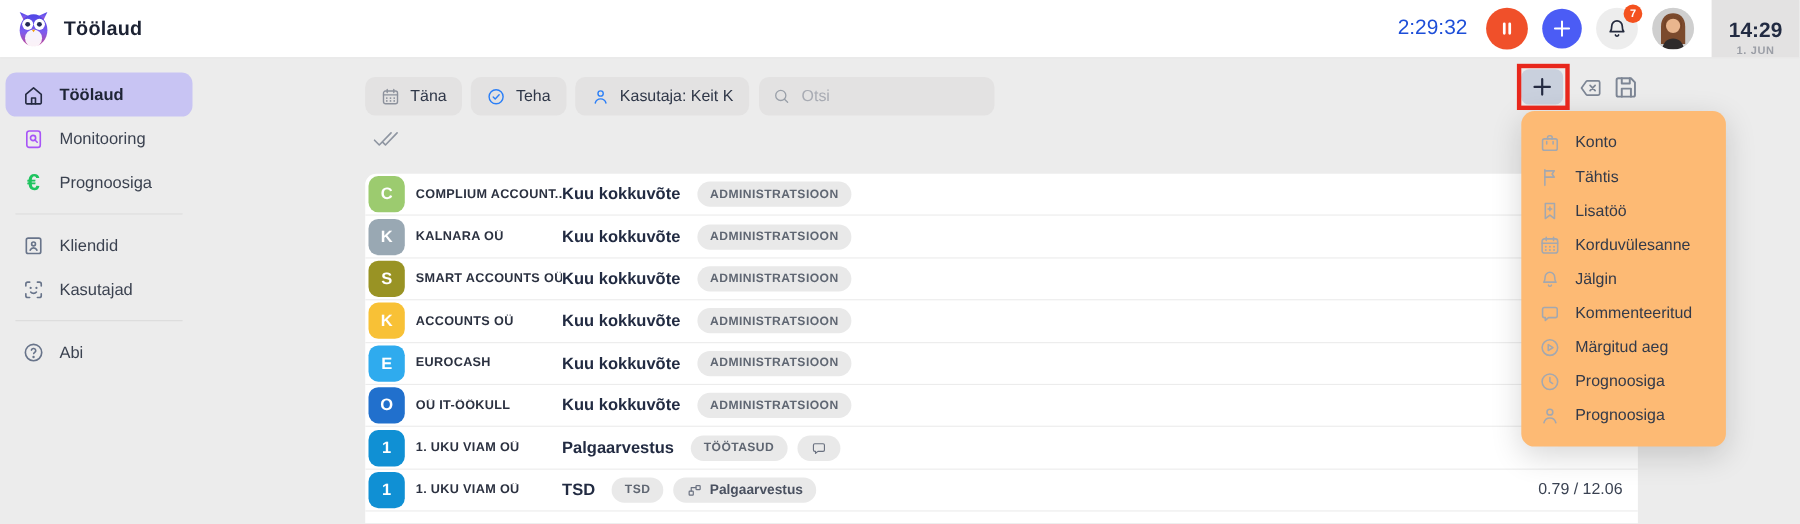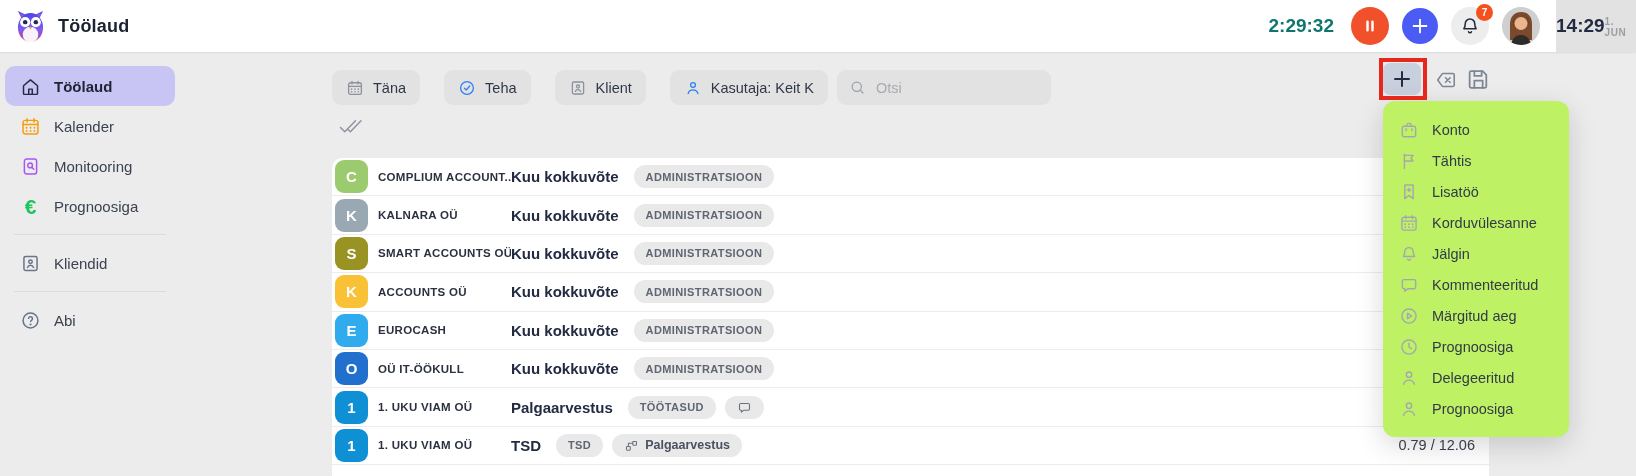--- a/index.html
+++ b/index.html
@@ -7,29 +7,29 @@
   .stage{position:relative;width:1636px;height:476px;overflow:hidden;background:#ececec}
   .ic{display:inline-flex;align-items:center;justify-content:center}
   .ic svg{width:100%;height:100%}
   .euro{font-size:21px;font-weight:700;line-height:1}
 
   
   .topbar{position:absolute;left:0;top:0;width:1636px;height:52px;background:#fff;display:flex;align-items:center;z-index:20;box-shadow:0 1px 2px rgba(0,0,0,.07)}
   .logo{width:31px;height:35px;margin-left:15px}
   .page-title{font-size:18px;font-weight:700;color:#1c2233;margin:0 0 0 12px;letter-spacing:.2px}
   .top-right{position:absolute;right:96px;top:0;height:52px;display:flex;align-items:center;gap:13px}
-  .timer{font-size:19px;font-weight:700;color:#0f766e;margin-right:4px}
+  .timer{font-size:19px;font-weight:400;color:#1d4ed8;margin-right:4px}
   .cbtn{width:38px;height:38px;border-radius:50%;border:none;display:flex;align-items:center;justify-content:center;cursor:pointer;position:relative;padding:0;font-family:inherit}
   .cbtn .ic{width:22px;height:22px}
   .pause-btn{background:#f0502a;color:#fff}
   .addnew-btn{background:#4b5cf5;color:#fff;width:36px;height:36px}
   .bell-btn{background:#ededed;color:#252b3e}
   .nbadge{position:absolute;top:-3px;right:-4px;background:#f4511e;color:#fff;font-size:10px;font-weight:700;width:17px;height:17px;border-radius:50%;display:flex;align-items:center;justify-content:center}
   .avatar{width:38px;height:38px;border-radius:50%;overflow:hidden;border:none;padding:0;background:#d8d8d8;cursor:pointer}
-  .clock{position:absolute;right:0;top:0;width:80px;height:52px;background:#e3e2e2;display:flex;flex-direction:row;align-items:center;justify-content:flex-end}
+  .clock{position:absolute;right:0;top:0;width:80px;height:52px;background:#e3e2e2;display:flex;flex-direction:column;align-items:center;justify-content:flex-end}
   .ctime{font-size:19px;font-weight:700;color:#222b42}
   .cdate{font-size:10px;font-weight:700;color:#9b9ea6;margin-top:1px;letter-spacing:.6px}
 
   
   .sidebar{position:absolute;left:0;top:66px;width:180px}
   .side-item{height:40px;display:flex;align-items:center;gap:13px;padding:0 8px 0 15px;margin:0 5px;border-radius:10px;font-size:15px;color:#3b4250;cursor:pointer}
   .side-item.active{color:#1e2435;font-weight:600}
   .si{width:21px;height:21px;flex:none}
   .sdivider{height:1px;background:#dcdcdc;margin:8px 14px}
 
@@ -57,21 +57,21 @@
   .tavatar{width:33px;height:33px;border-radius:9px;color:#fff;font-weight:700;font-size:15px;display:flex;align-items:center;justify-content:center;flex:none}
   .tcompany{width:133px;margin-left:10px;font-size:11.5px;font-weight:700;color:#2b3140;letter-spacing:.3px;white-space:nowrap;overflow:hidden;flex:none}
   .ttask{font-size:15px;font-weight:700;color:#222b42;margin-right:15px;white-space:nowrap}
   .tbadges{display:flex;gap:9px;align-items:flex-start}
   .pill{height:23px;background:#e9e9e9;border-radius:12px;display:flex;align-items:center;gap:6px;padding:0 12px;font-size:11px;font-weight:700;color:#5f6672;letter-spacing:.4px;white-space:nowrap}
   .pill .pic{width:15px;height:15px;color:#6a7180}
   .plabel-normal{font-size:12.5px;font-weight:600;letter-spacing:0;color:#4a5160}
   .tdate{margin-left:auto;margin-right:14px;font-size:14.5px;color:#3a4252}
 
   
-  .dropdown{position:absolute;left:1383px;top:101px;width:186px;background:#bef264;border-radius:12px;box-shadow:0 8px 28px rgba(0,0,0,.16);padding:13px 0;z-index:30;box-sizing:border-box}
+  .dropdown{position:absolute;left:1383px;top:101px;width:186px;background:#fdba74;border-radius:12px;box-shadow:0 8px 28px rgba(0,0,0,.16);padding:13px 0;z-index:30;box-sizing:border-box}
   .mitem{height:31px;display:flex;align-items:center;gap:13px;padding:0 16px;font-size:14.5px;color:#333a49;cursor:pointer}
   .mitem .mi{width:20px;height:20px;color:#a3a8b0;flex:none}
 </style>
 </head>
 <body>
 
 <div class="stage">
 
   <header class="topbar">
     <span class="logo ic">
@@ -142,30 +142,20 @@
       <div class="side-item active" style="background: rgb(200, 196, 243);">
         <span class="ic si" style="color:#252b42">
           <svg viewBox="0 0 24 24" fill="none" stroke="currentColor" stroke-width="1.7" stroke-linecap="round" stroke-linejoin="round">
             <path d="M4 11.2 12 4.5l8 6.7V20a1 1 0 0 1-1 1H5a1 1 0 0 1-1-1Z"></path>
             <path d="M10 21v-6h4v6"></path>
           </svg>
         </span>
         <span class="slabel">Töölaud</span>
       </div>
       <div class="side-item">
-        <span class="ic si" style="color:#f59e0b">
-          <svg viewBox="0 0 24 24" fill="none" stroke="currentColor" stroke-width="1.7" stroke-linecap="round" stroke-linejoin="round">
-            <rect x="3.5" y="5" width="17" height="15.5" rx="2.5"></rect>
-            <path d="M8 3.2v3.6M16 3.2v3.6M3.5 9.7h17"></path>
-            <path d="M7.5 13.5h0M12 13.5h0M16.5 13.5h0M7.5 17h0M12 17h0M16.5 17h0" stroke-width="2.2"></path>
-          </svg>
-        </span>
-        <span class="slabel">Kalender</span>
-      </div>
-      <div class="side-item">
         <span class="ic si" style="color:#a855f7">
           <svg viewBox="0 0 24 24" fill="none" stroke="currentColor" stroke-width="1.7" stroke-linecap="round" stroke-linejoin="round">
             <rect x="5" y="3.5" width="14" height="17" rx="2.5"></rect>
             <circle cx="11.5" cy="10.8" r="2.7"></circle>
             <path d="m13.5 12.9 2.3 2.3"></path>
           </svg>
         </span>
         <span class="slabel">Monitooring</span>
       </div>
       <div class="side-item">
@@ -178,63 +168,63 @@
       <div class="side-item">
         <span class="ic si" style="color:#68748a">
           <svg viewBox="0 0 24 24" fill="none" stroke="currentColor" stroke-width="1.7" stroke-linecap="round" stroke-linejoin="round">
             <rect x="4.5" y="4" width="15" height="16" rx="2"></rect>
             <circle cx="12" cy="10" r="2"></circle>
             <path d="M8.5 16.5c.7-1.6 2-2.4 3.5-2.4s2.8.8 3.5 2.4"></path>
           </svg>
         </span>
         <span class="slabel">Kliendid</span>
       </div>
+      <div class="side-item">
+        <span class="ic si" style="color:#68748a">
+          <svg viewBox="0 0 24 24" fill="none" stroke="currentColor" stroke-width="1.7" stroke-linecap="round" stroke-linejoin="round">
+            <path d="M4 8V6a2 2 0 0 1 2-2h2M16 4h2a2 2 0 0 1 2 2v2M20 16v2a2 2 0 0 1-2 2h-2M8 20H6a2 2 0 0 1-2-2v-2"></path>
+            <path d="M9 10h0M15 10h0" stroke-width="2.3"></path>
+            <path d="M9 14.3c.8.9 1.8 1.3 3 1.3s2.2-.4 3-1.3"></path>
+          </svg>
+        </span>
+        <span class="slabel">Kasutajad</span>
+      </div>
       <div class="sdivider"></div>
       <div class="side-item">
         <span class="ic si" style="color:#68748a">
           <svg viewBox="0 0 24 24" fill="none" stroke="currentColor" stroke-width="1.7" stroke-linecap="round" stroke-linejoin="round">
             <circle cx="12" cy="12" r="8.5"></circle>
             <path d="M9.8 9.4a2.3 2.3 0 0 1 4.5.7c0 1.5-2.1 1.8-2.1 3"></path>
             <path d="M12 16.6h0" stroke-width="2.5"></path>
           </svg>
         </span>
         <span class="slabel">Abi</span>
       </div>
     </nav>
 
   <div class="filterbar">
-    <span id="filter-buttons" style="display:flex;gap:24px">
+    <span id="filter-buttons" style="display:flex;gap:8px">
         <button class="fbtn">
           <span class="fi ic" style="color:#8c919c">
             <svg viewBox="0 0 24 24" fill="none" stroke="currentColor" stroke-width="1.7" stroke-linecap="round" stroke-linejoin="round">
               <rect x="3.5" y="5" width="17" height="15.5" rx="2.5"></rect>
               <path d="M8 3.2v3.6M16 3.2v3.6M3.5 9.7h17"></path>
               <path d="M7.5 13.5h0M12 13.5h0M16.5 13.5h0M7.5 17h0M12 17h0M16.5 17h0" stroke-width="2.2"></path>
             </svg>
           </span>
           <span>Täna</span>
         </button>
         <button class="fbtn">
           <span class="fi ic" style="color:#2b7ff7">
             <svg viewBox="0 0 24 24" fill="none" stroke="currentColor" stroke-width="1.7" stroke-linecap="round" stroke-linejoin="round">
               <circle cx="12" cy="12" r="8.5"></circle>
               <path d="m8.5 12.2 2.4 2.4 4.8-5.2"></path>
             </svg>
           </span>
           <span>Teha</span>
-        </button>
-        <button class="fbtn">
-          <span class="fi ic" style="color:#8c919c">
-            <svg viewBox="0 0 24 24" fill="none" stroke="currentColor" stroke-width="1.7" stroke-linecap="round" stroke-linejoin="round">
-              <rect x="4.5" y="4" width="15" height="16" rx="2"></rect>
-              <circle cx="12" cy="10" r="2"></circle>
-              <path d="M8.5 16.5c.7-1.6 2-2.4 3.5-2.4s2.8.8 3.5 2.4"></path>
-            </svg>
-          </span>
-          <span>Klient</span>
         </button>
         <button class="fbtn">
           <span class="fi ic" style="color:#2b7ff7">
             <svg viewBox="0 0 24 24" fill="none" stroke="currentColor" stroke-width="1.7" stroke-linecap="round" stroke-linejoin="round">
               <circle cx="12" cy="8" r="3.2"></circle>
               <path d="M5.5 19.5c1-3.4 3.4-5 6.5-5s5.5 1.6 6.5 5"></path>
             </svg>
           </span>
           <span>Kasutaja: Keit K</span>
         </button>
@@ -456,26 +446,17 @@
         </span>
         <span>Prognoosiga</span>
       </div>
       <div class="mitem">
         <span class="mi ic">
           <svg viewBox="0 0 24 24" fill="none" stroke="currentColor" stroke-width="1.7" stroke-linecap="round" stroke-linejoin="round">
             <circle cx="12" cy="8" r="3.2"></circle>
             <path d="M5.5 19.5c1-3.4 3.4-5 6.5-5s5.5 1.6 6.5 5"></path>
           </svg>
         </span>
-        <span>Delegeeritud</span>
-      </div>
-      <div class="mitem">
-        <span class="mi ic">
-          <svg viewBox="0 0 24 24" fill="none" stroke="currentColor" stroke-width="1.7" stroke-linecap="round" stroke-linejoin="round">
-            <circle cx="12" cy="8" r="3.2"></circle>
-            <path d="M5.5 19.5c1-3.4 3.4-5 6.5-5s5.5 1.6 6.5 5"></path>
-          </svg>
-        </span>
         <span>Prognoosiga</span>
       </div>
     </div>
 
 </div>
 
 </body></html>

